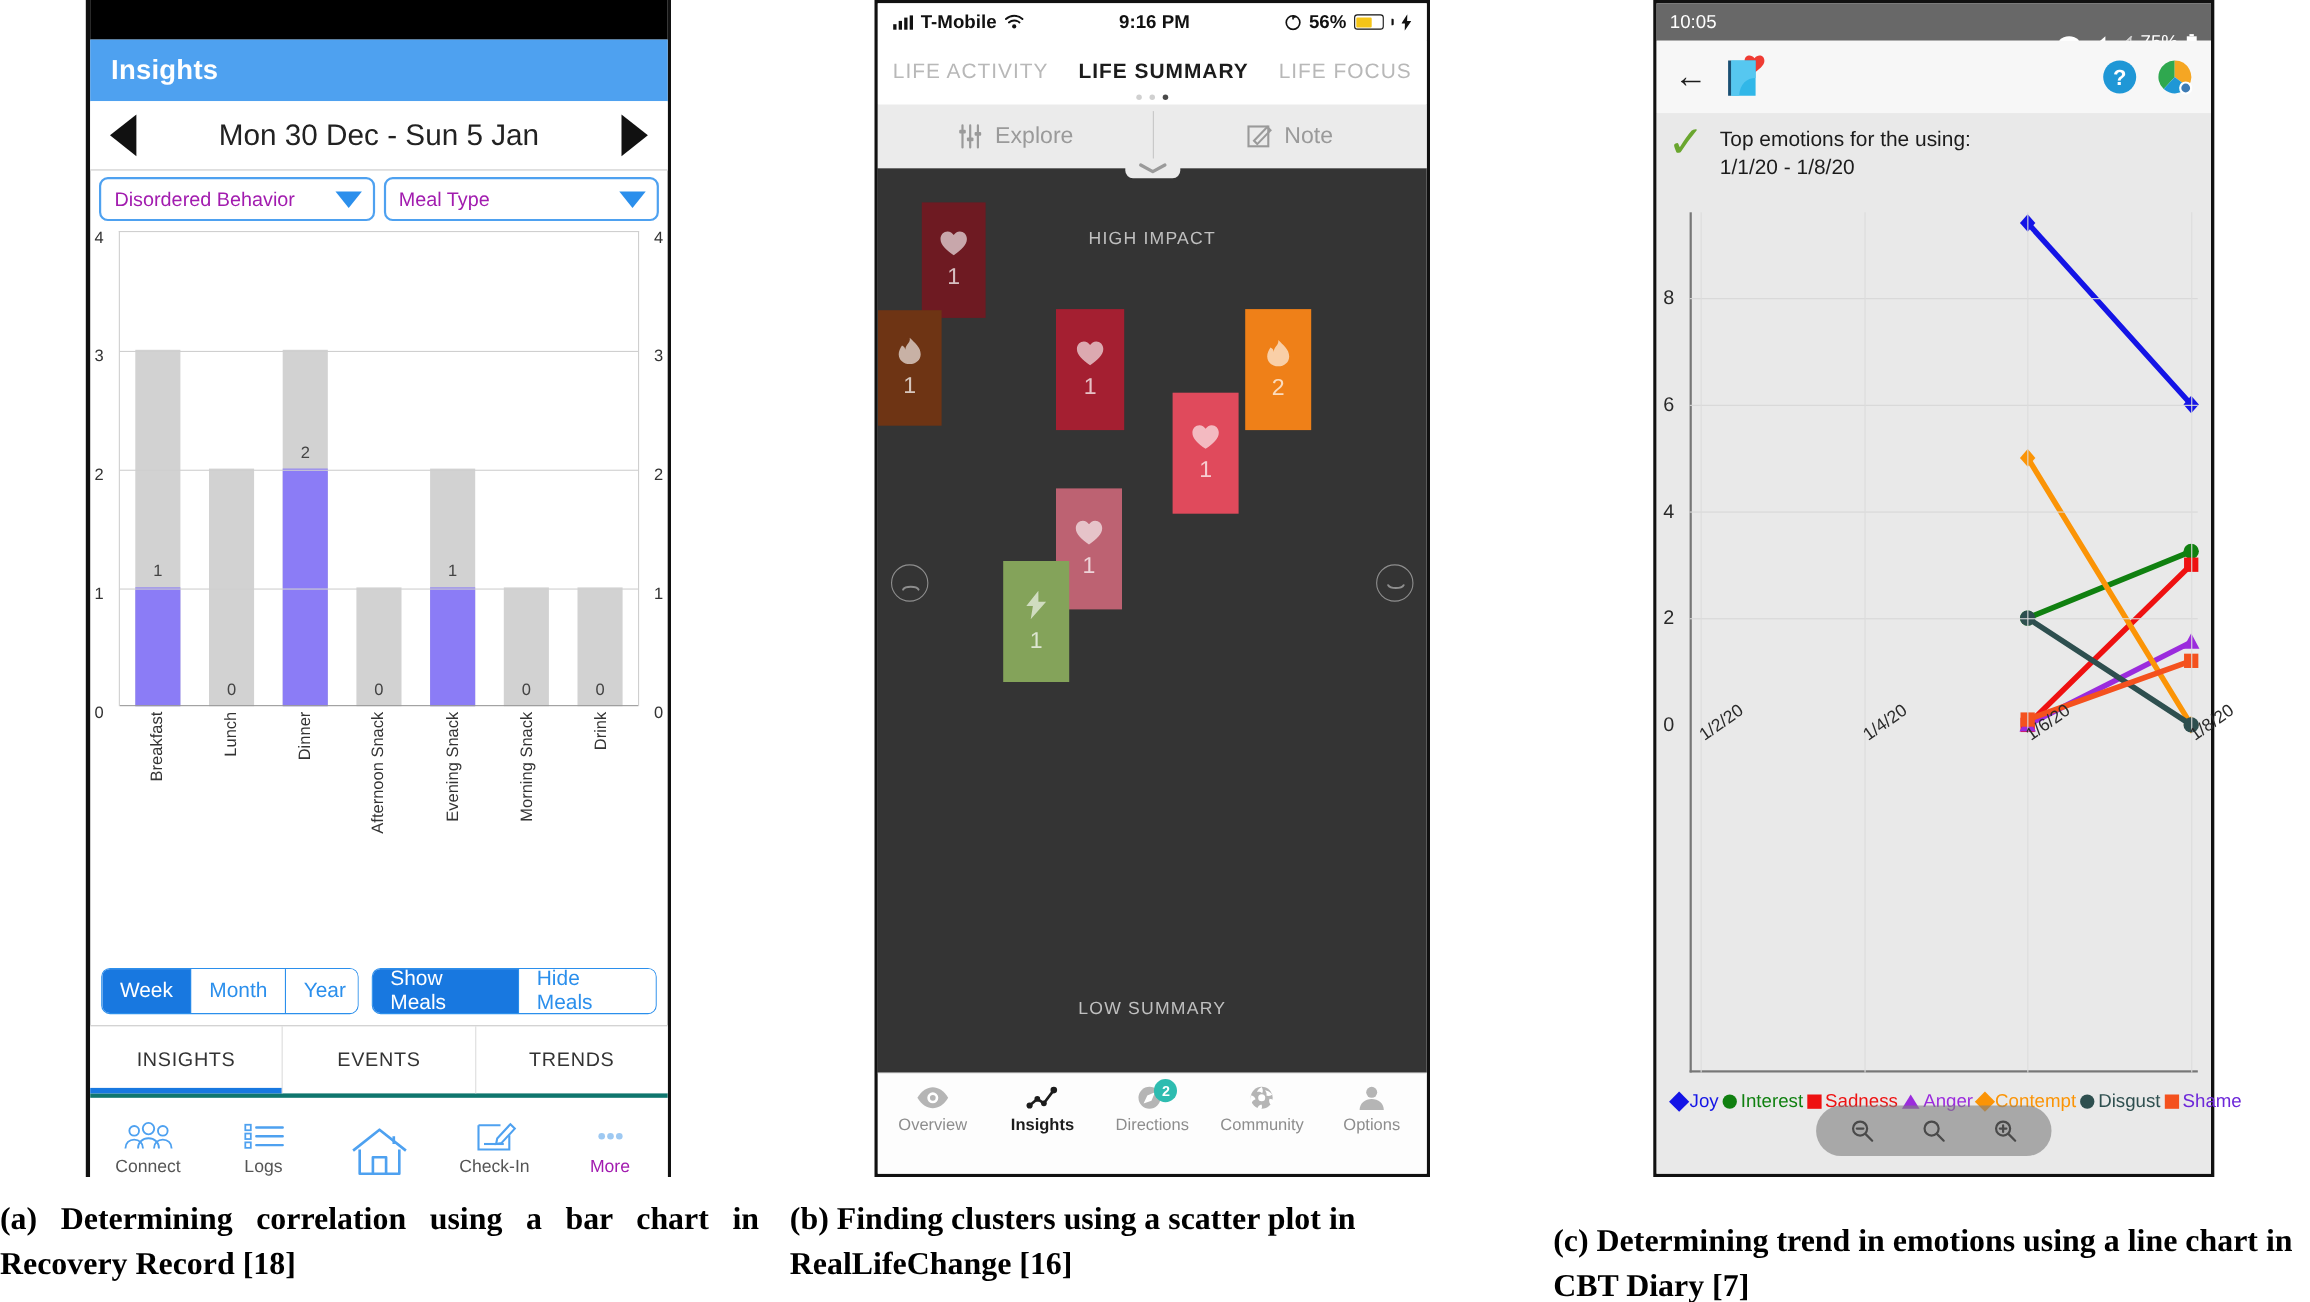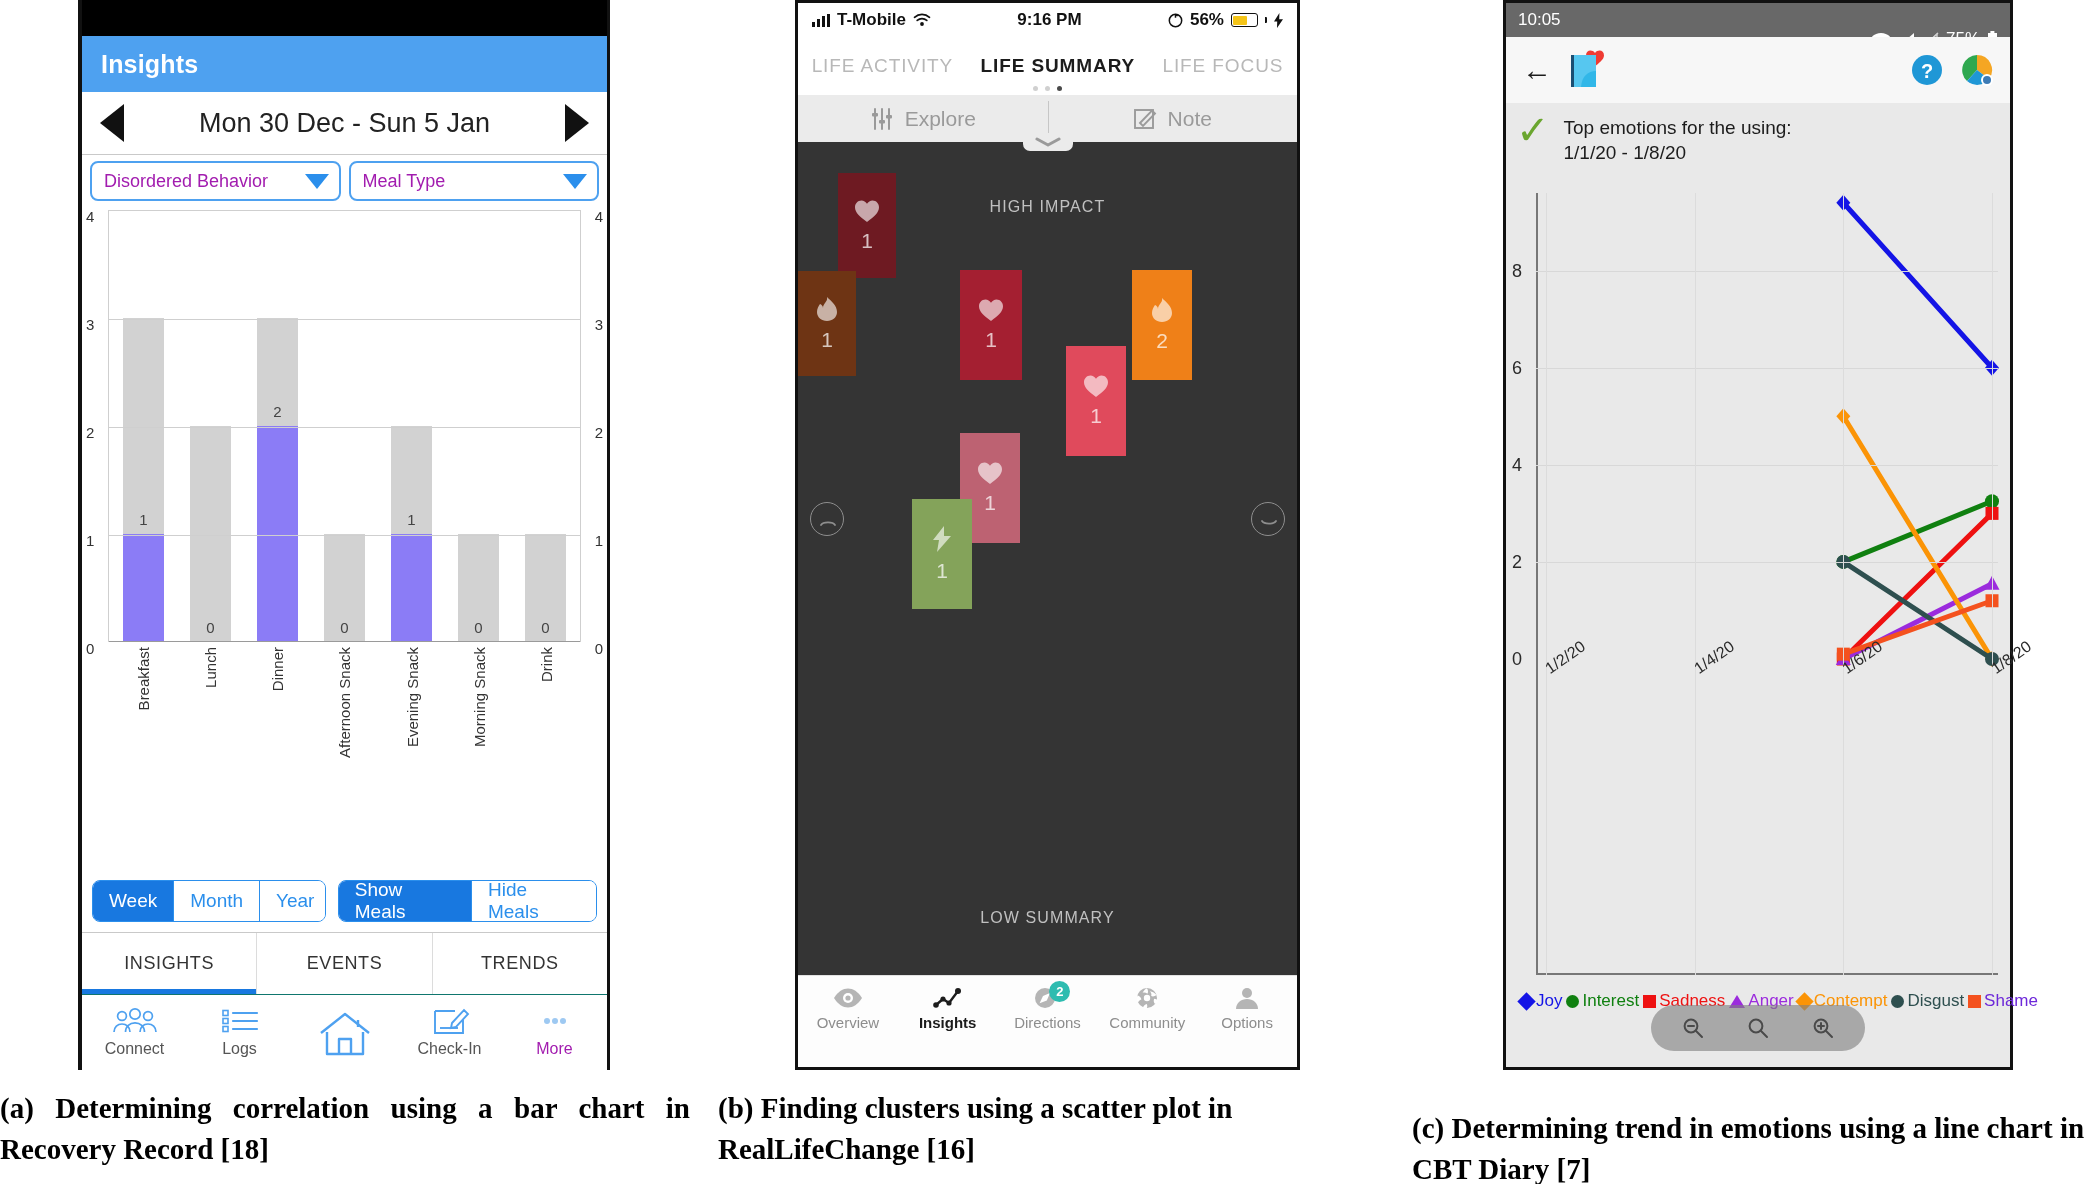--- a/index.html
+++ b/index.html
@@ -117,22 +117,22 @@
     flex: 1 1 0; display: flex; align-items: center; justify-content: center;
     font-size: 18px; color: #333; letter-spacing: .6px; position: relative;
     border-right: 1px solid #dcdcdc; cursor: pointer;
   }
   .a-tab:last-child { border-right: none; }
   .a-tab.on::after {
     content: ""; position: absolute; left: 0; right: 0; bottom: 0; height: 5px;
     background: #1878e0;
   }
   .a-bottomnav {
-    display: flex; height: 76px; flex: none; border-top: 1px solid #0f766e;
-    background: #fff; align-items: center;
+    display: flex; height: 76px; flex: none; border-top: 4px solid #0f766e;
+    background: #fff; align-items: flex-end;
   }
   .a-nav { flex: 1 1 0; display: flex; flex-direction: column; align-items: center;
     gap: 3px; cursor: pointer; }
   .a-nav-label { font-size: 16px; color: #555; }
   .a-nav-label.dim { color: #a21caf; }
 
   
   .panel-b {
     position: absolute; left: 795px; top: 0px;
     width: 505px; height: 1070px; background: #fff;
@@ -160,21 +160,21 @@
     align-items: center; justify-content: space-around; position: relative;
   }
   .b-tab { font-size: 19px; letter-spacing: .9px; color: #b8b8b8; cursor: pointer; }
   .b-tab.on { color: #1c1c1c; font-weight: 700; }
   .b-dots { position: absolute; bottom: 4px; left: 0; right: 0; display: flex;
     justify-content: center; gap: 7px; }
   .b-dots i { width: 5px; height: 5px; border-radius: 50%; background: #d0d0d0; display:block; }
   .b-dots i.on { background: #4a4a4a; }
 
   .b-actions {
-    height: 47px; flex: none; background: #ebebeb;
+    height: 58px; flex: none; background: #ebebeb;
     display: flex; align-items: center; position: relative;
   }
   .b-action { flex: 1 1 0; display: flex; align-items: center; justify-content: center;
     gap: 11px; font-size: 21px; color: #9a9a9a; cursor: pointer; }
   .b-actsep { position:absolute; left:50%; top:6px; bottom:6px; width:1px; background:#c6c6c6; }
   .b-handle { position:absolute; left:50%; transform:translateX(-50%); bottom:-9px;
     width:50px;height:18px;background:#ebebeb;border-radius:0 0 7px 7px;
     display:flex;align-items:center;justify-content:center;z-index:3; }
 
   .b-plot {

